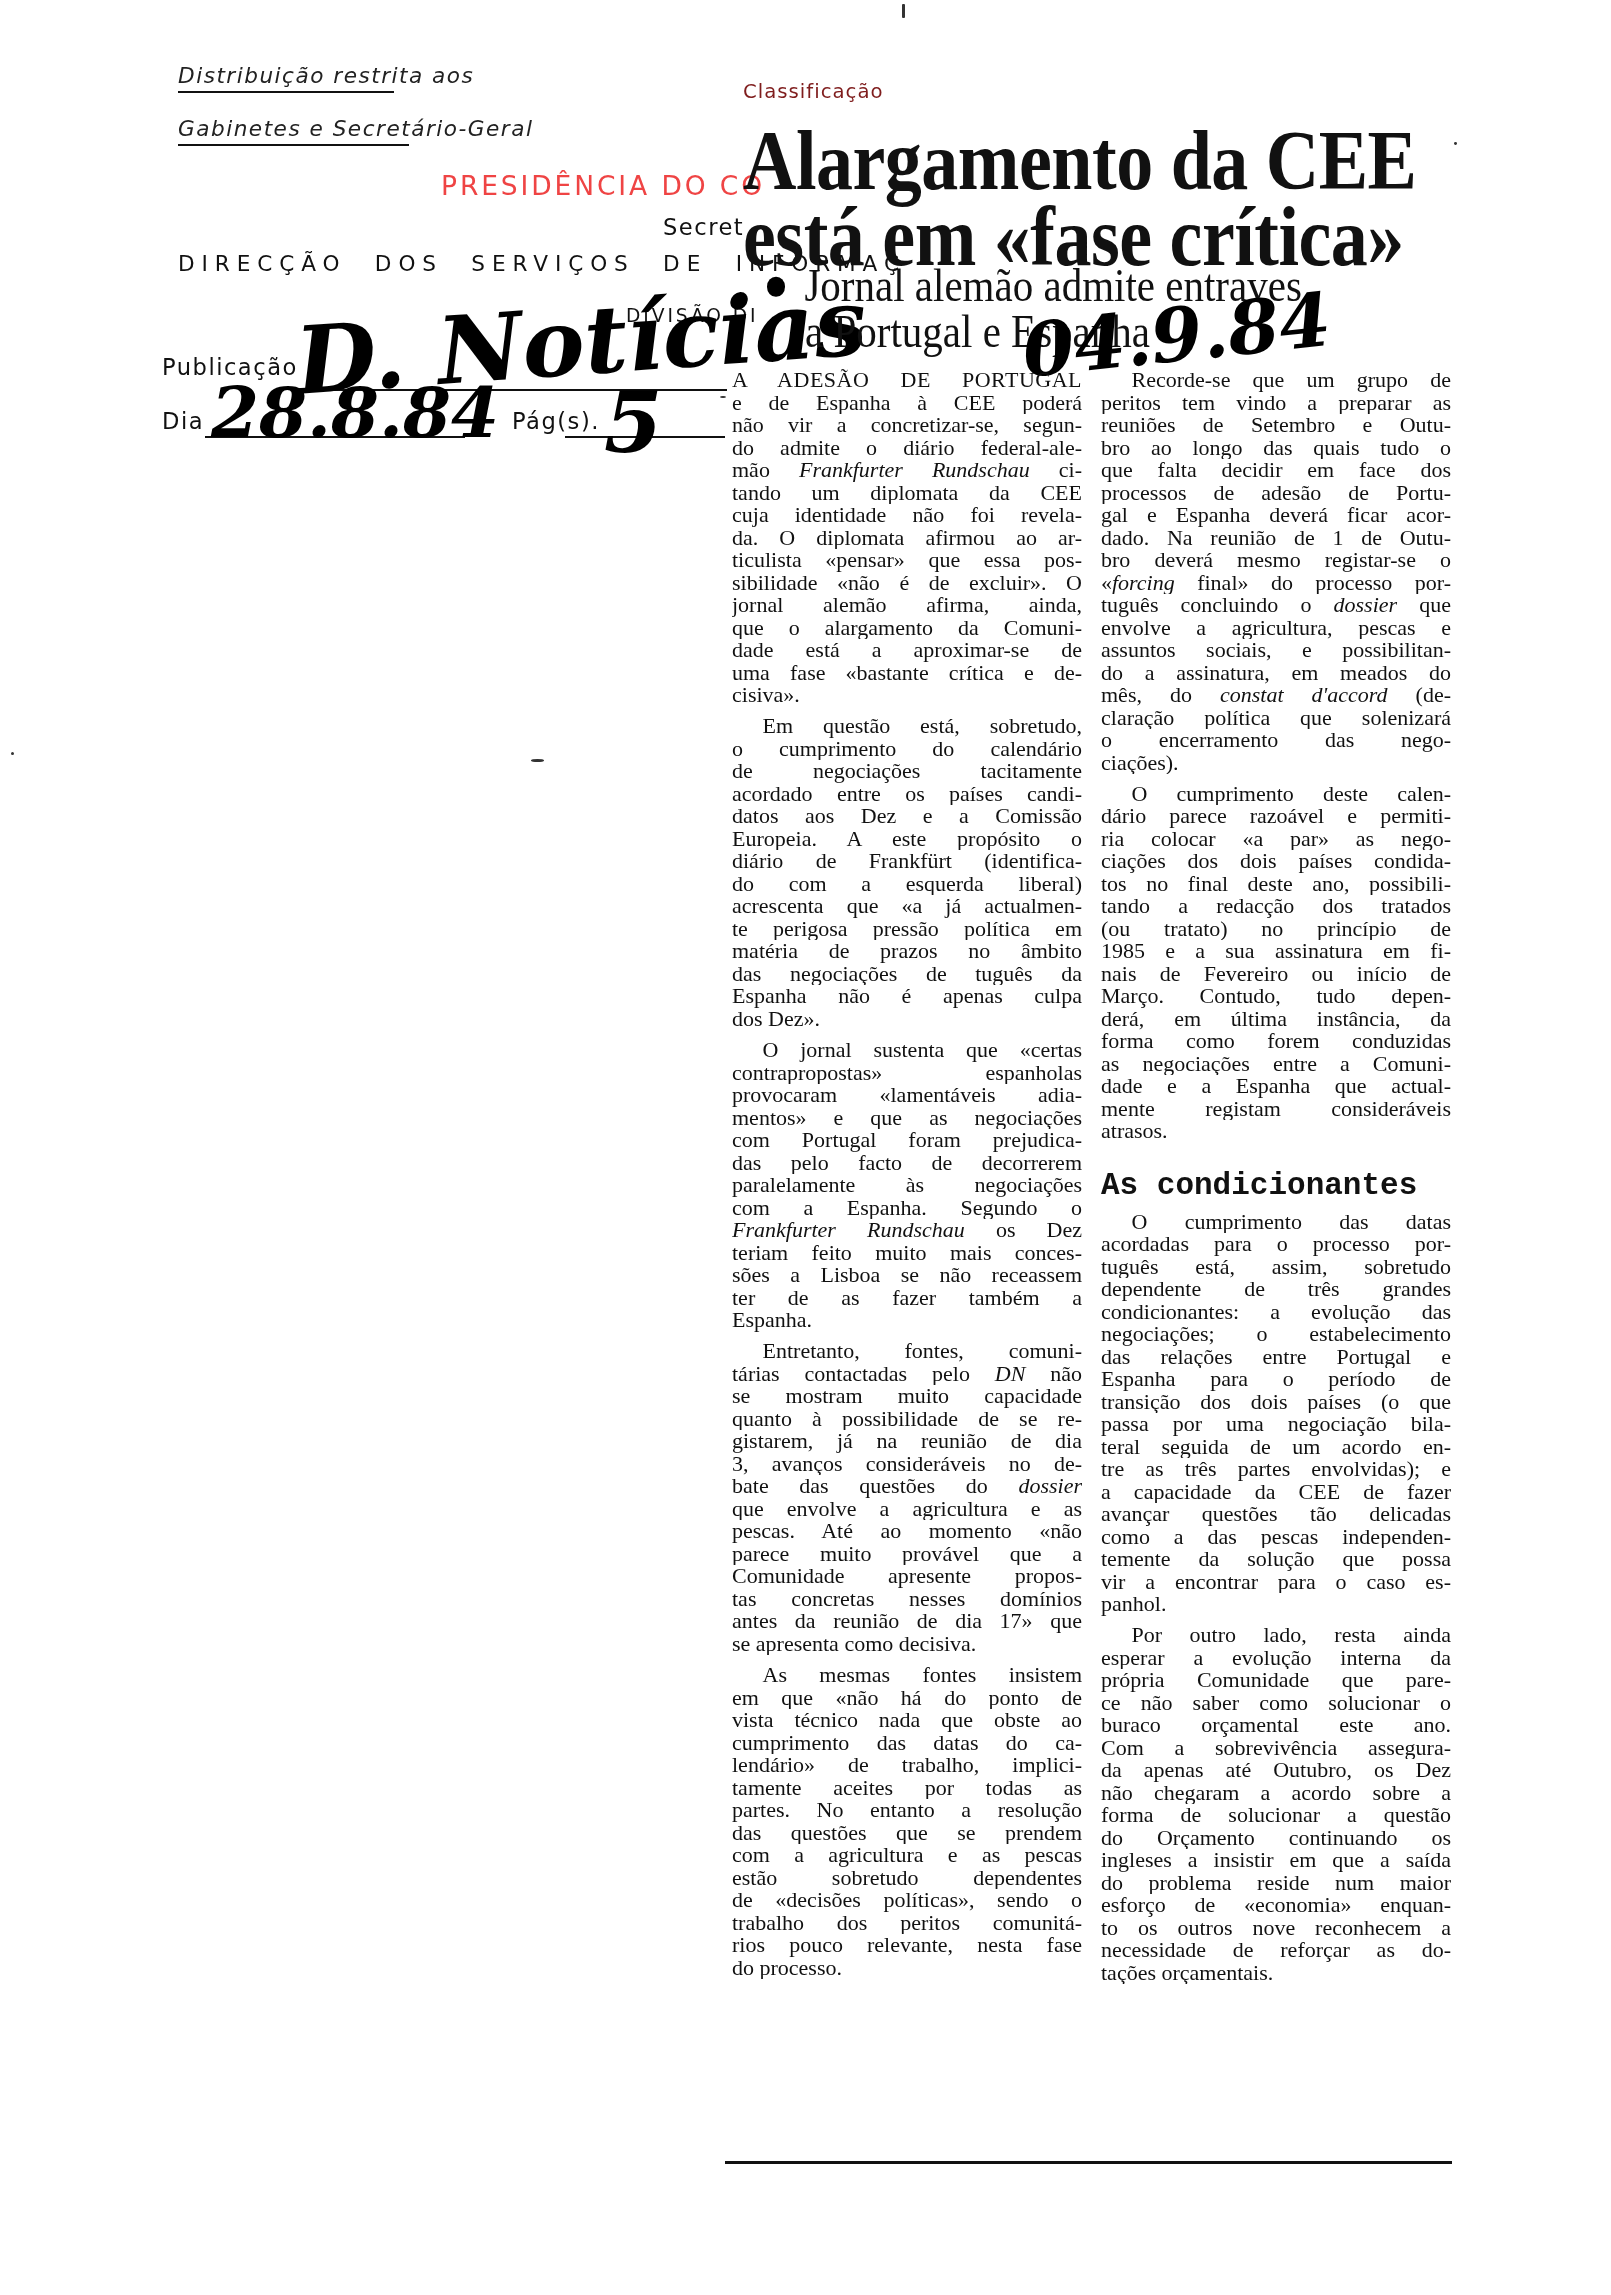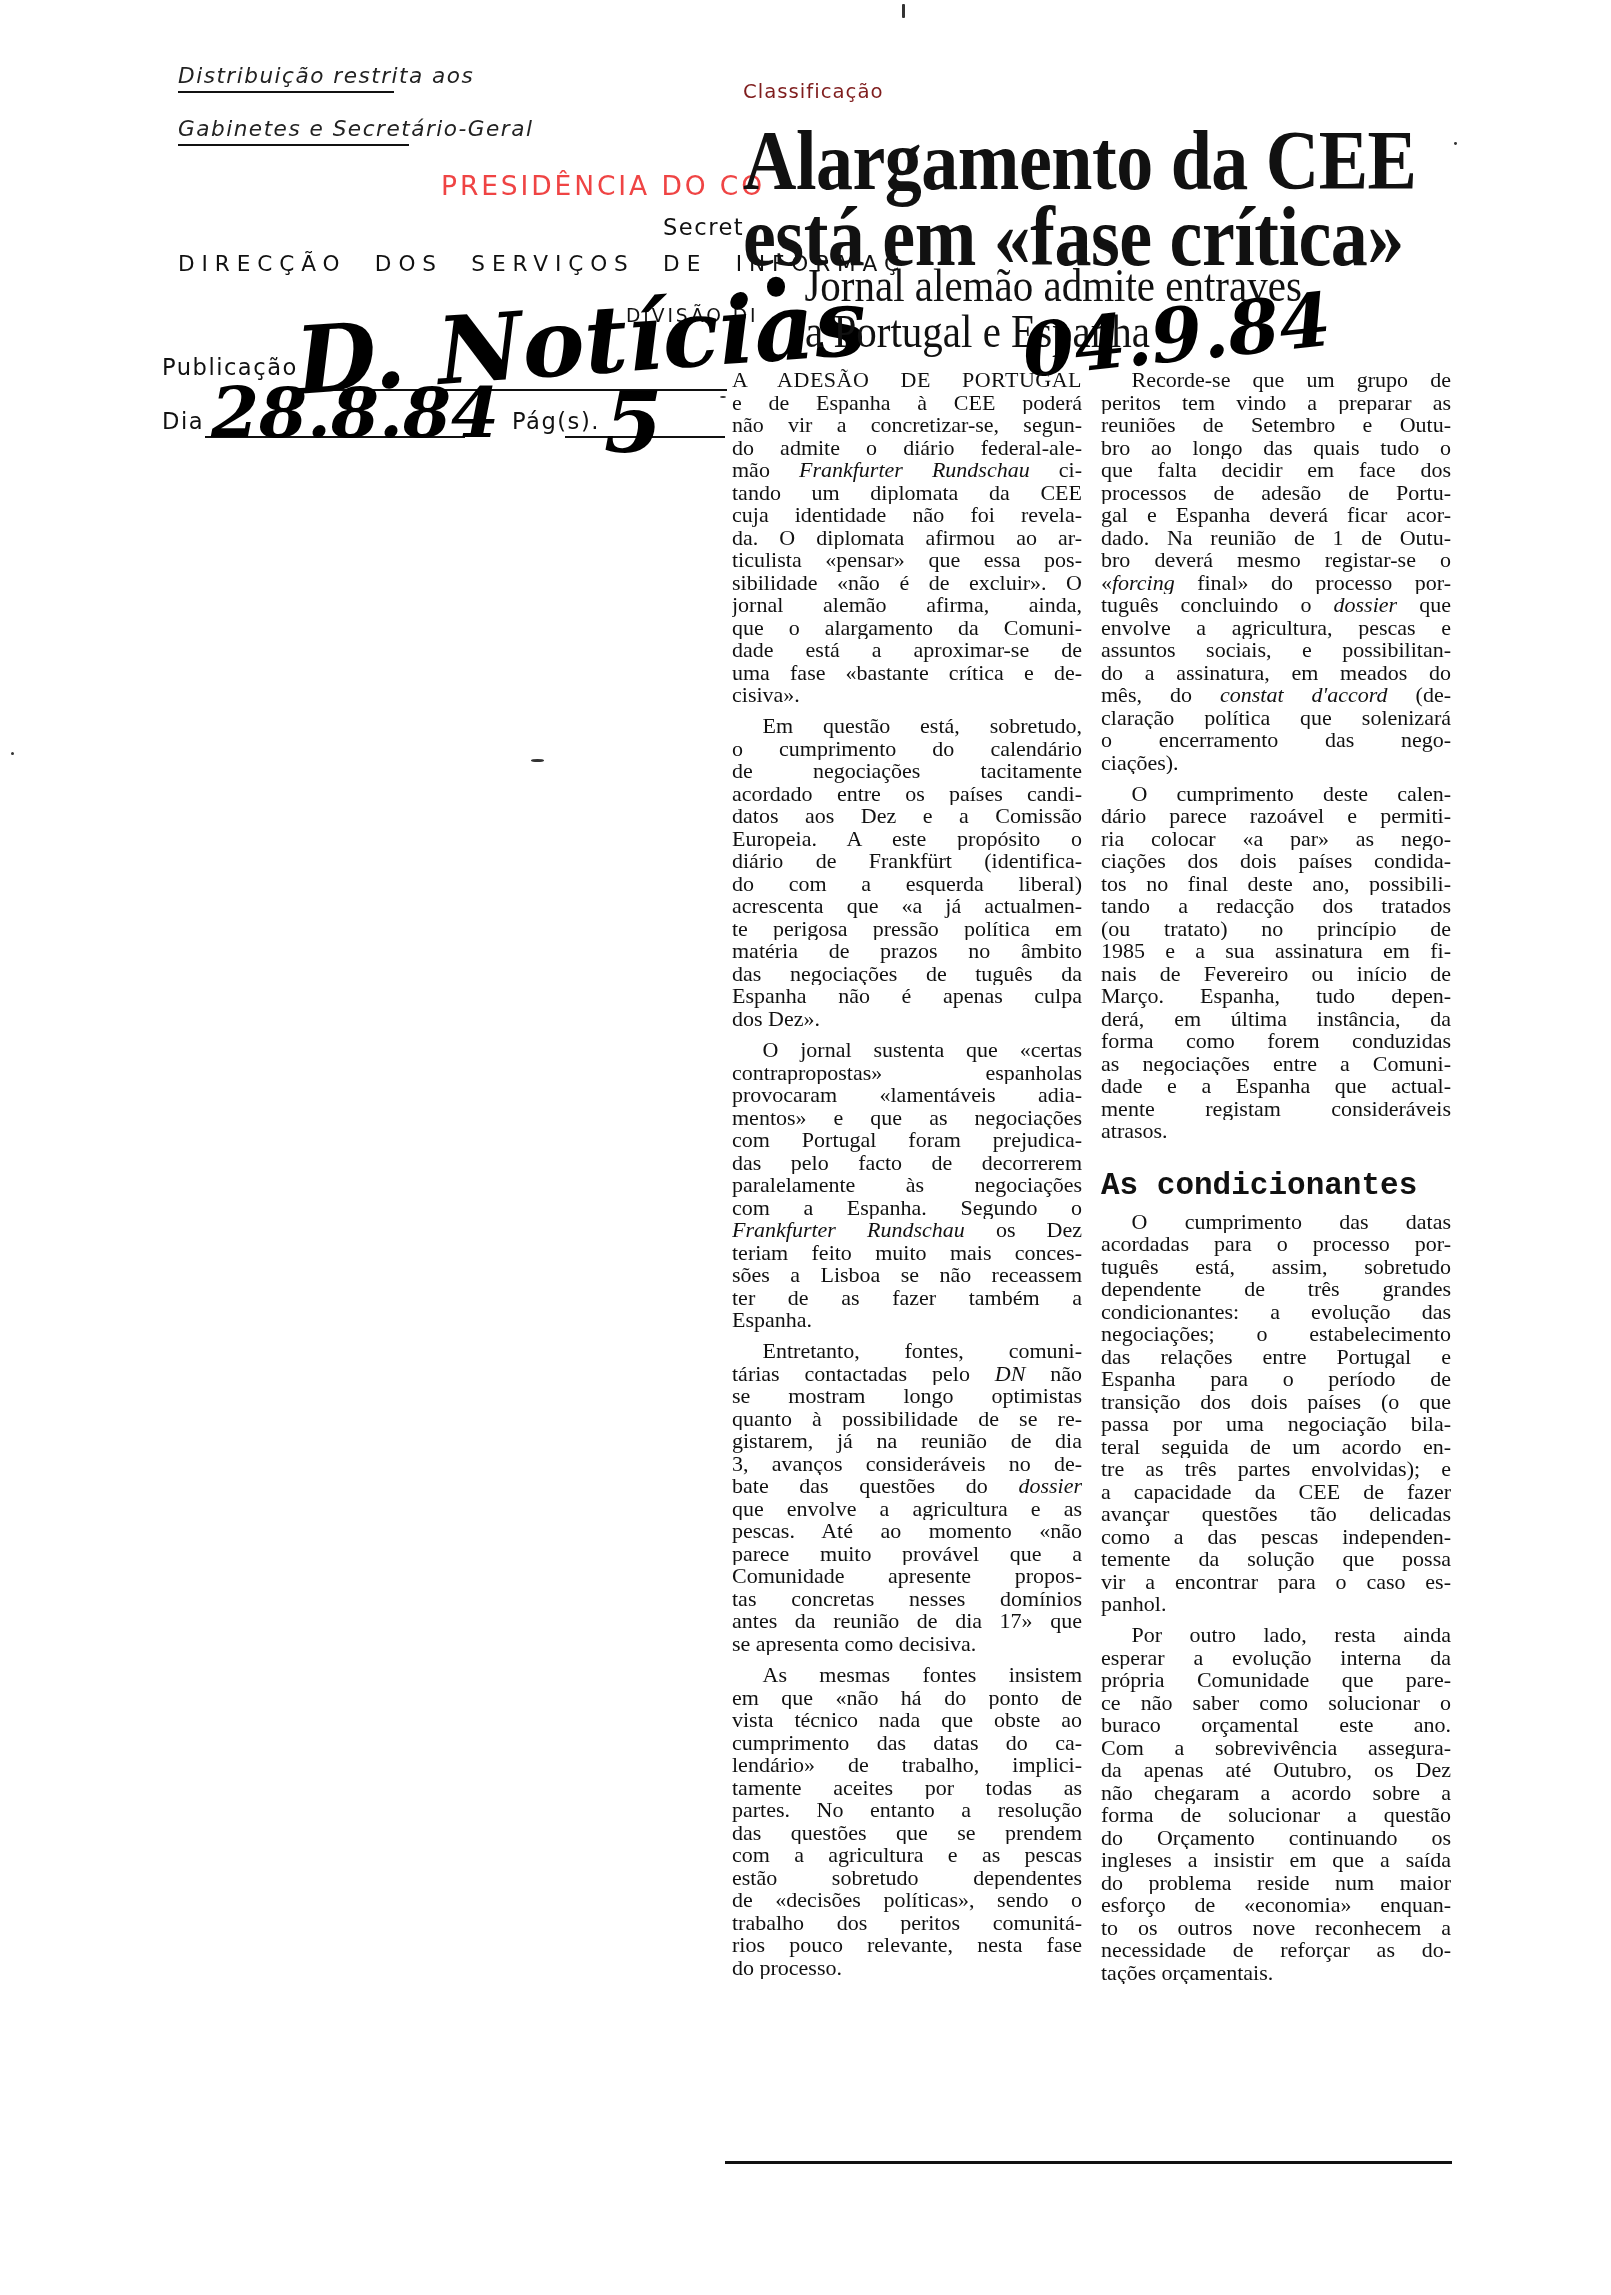--- a/index.html
+++ b/index.html
@@ -115,21 +115,21 @@
       <span class="line">com a Espanha. Segundo o</span>
       <span class="line"><i>Frankfurter Rundschau</i> os Dez</span>
       <span class="line">teriam feito muito mais conces-</span>
       <span class="line">sões a Lisboa se não receassem</span>
       <span class="line">ter de as fazer também a</span>
       <span class="line last">Espanha.</span>
     </div>
   <div style="margin-top:8.8px;">
       <span class="line ind">Entretanto, fontes, comuni-</span>
       <span class="line">tárias contactadas pelo <i>DN</i> não</span>
-      <span class="line">se mostram longo optimistas</span>
+      <span class="line">se mostram muito capacidade</span>
       <span class="line">quanto à possibilidade de se re-</span>
       <span class="line">gistarem, já na reunião de dia</span>
       <span class="line">3, avanços consideráveis no de-</span>
       <span class="line">bate das questões do <i>dossier</i></span>
       <span class="line">que envolve a agricultura e as</span>
       <span class="line">pescas. Até ao momento «não</span>
       <span class="line">parece muito provável que a</span>
       <span class="line">Comunidade apresente propos-</span>
       <span class="line">tas concretas nesses domínios</span>
       <span class="line">antes da reunião de dia 17» que</span>
@@ -177,21 +177,21 @@
   <div style="margin-top:8.8px;">
       <span class="line ind">O cumprimento deste calen-</span>
       <span class="line">dário parece razoável e permiti-</span>
       <span class="line">ria colocar «a par» as nego-</span>
       <span class="line">ciações dos dois países condida-</span>
       <span class="line">tos no final deste ano, possibili-</span>
       <span class="line">tando a redacção dos tratados</span>
       <span class="line">(ou tratato) no princípio de</span>
       <span class="line">1985 e a sua assinatura em fi-</span>
       <span class="line">nais de Fevereiro ou início de</span>
-      <span class="line">Março. Espanha, tudo depen-</span>
+      <span class="line">Março. Contudo, tudo depen-</span>
       <span class="line">derá, em última instância, da</span>
       <span class="line">forma como forem conduzidas</span>
       <span class="line">as negociações entre a Comuni-</span>
       <span class="line">dade e a Espanha que actual-</span>
       <span class="line">mente registam consideráveis</span>
       <span class="line last">atrasos.</span>
     </div>
   <h3>As condicionantes</h3>
   <div>
       <span class="line ind">O cumprimento das datas</span>

